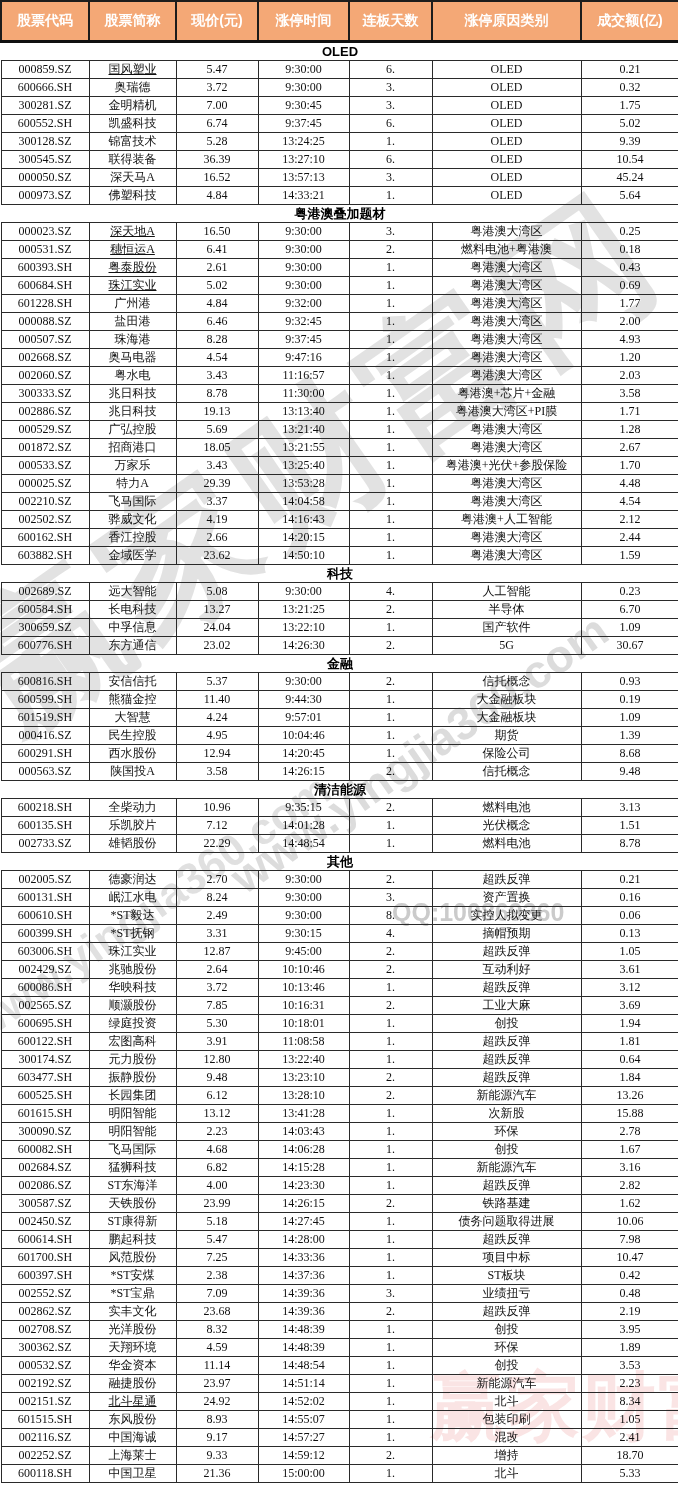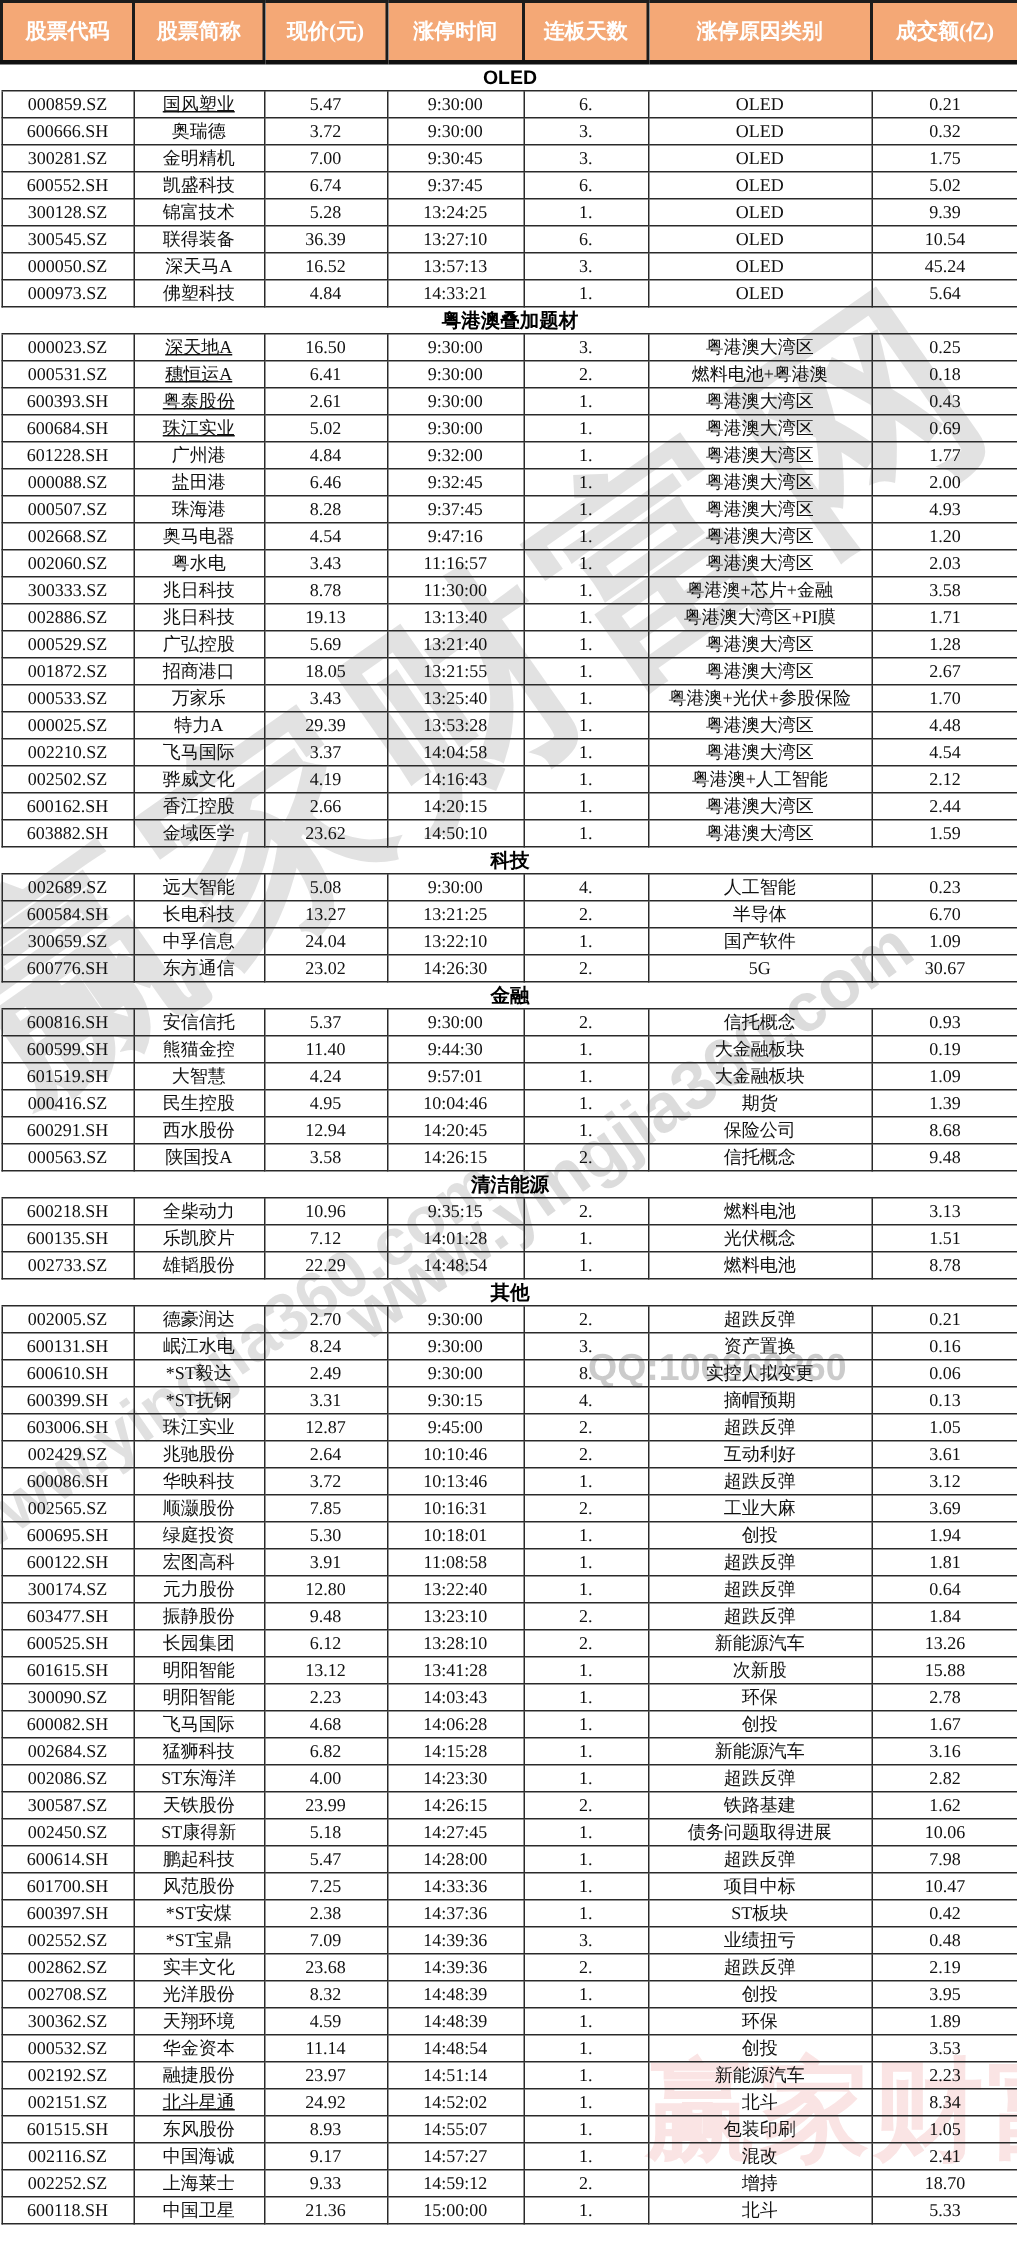--- a/index.html
+++ b/index.html
@@ -86,21 +86,21 @@
     position:relative;
     z-index:1;
     width:678px;
     border-collapse:collapse;
     table-layout:fixed;
     background:transparent;
   }
   th{
     background:var(--header-bg,#F4A876);
     color:#ffffff;
-    font-family:Liberation Serif, serif;
+    font-family:Liberation Sans, sans-serif;
     font-weight:bold;
     font-size:14px;
     height:38px;
     padding:0;
     border:2px solid #1c1c1c;
     border-bottom:3px solid #101010;
     white-space:nowrap;
     overflow:hidden;
   }
   td{

